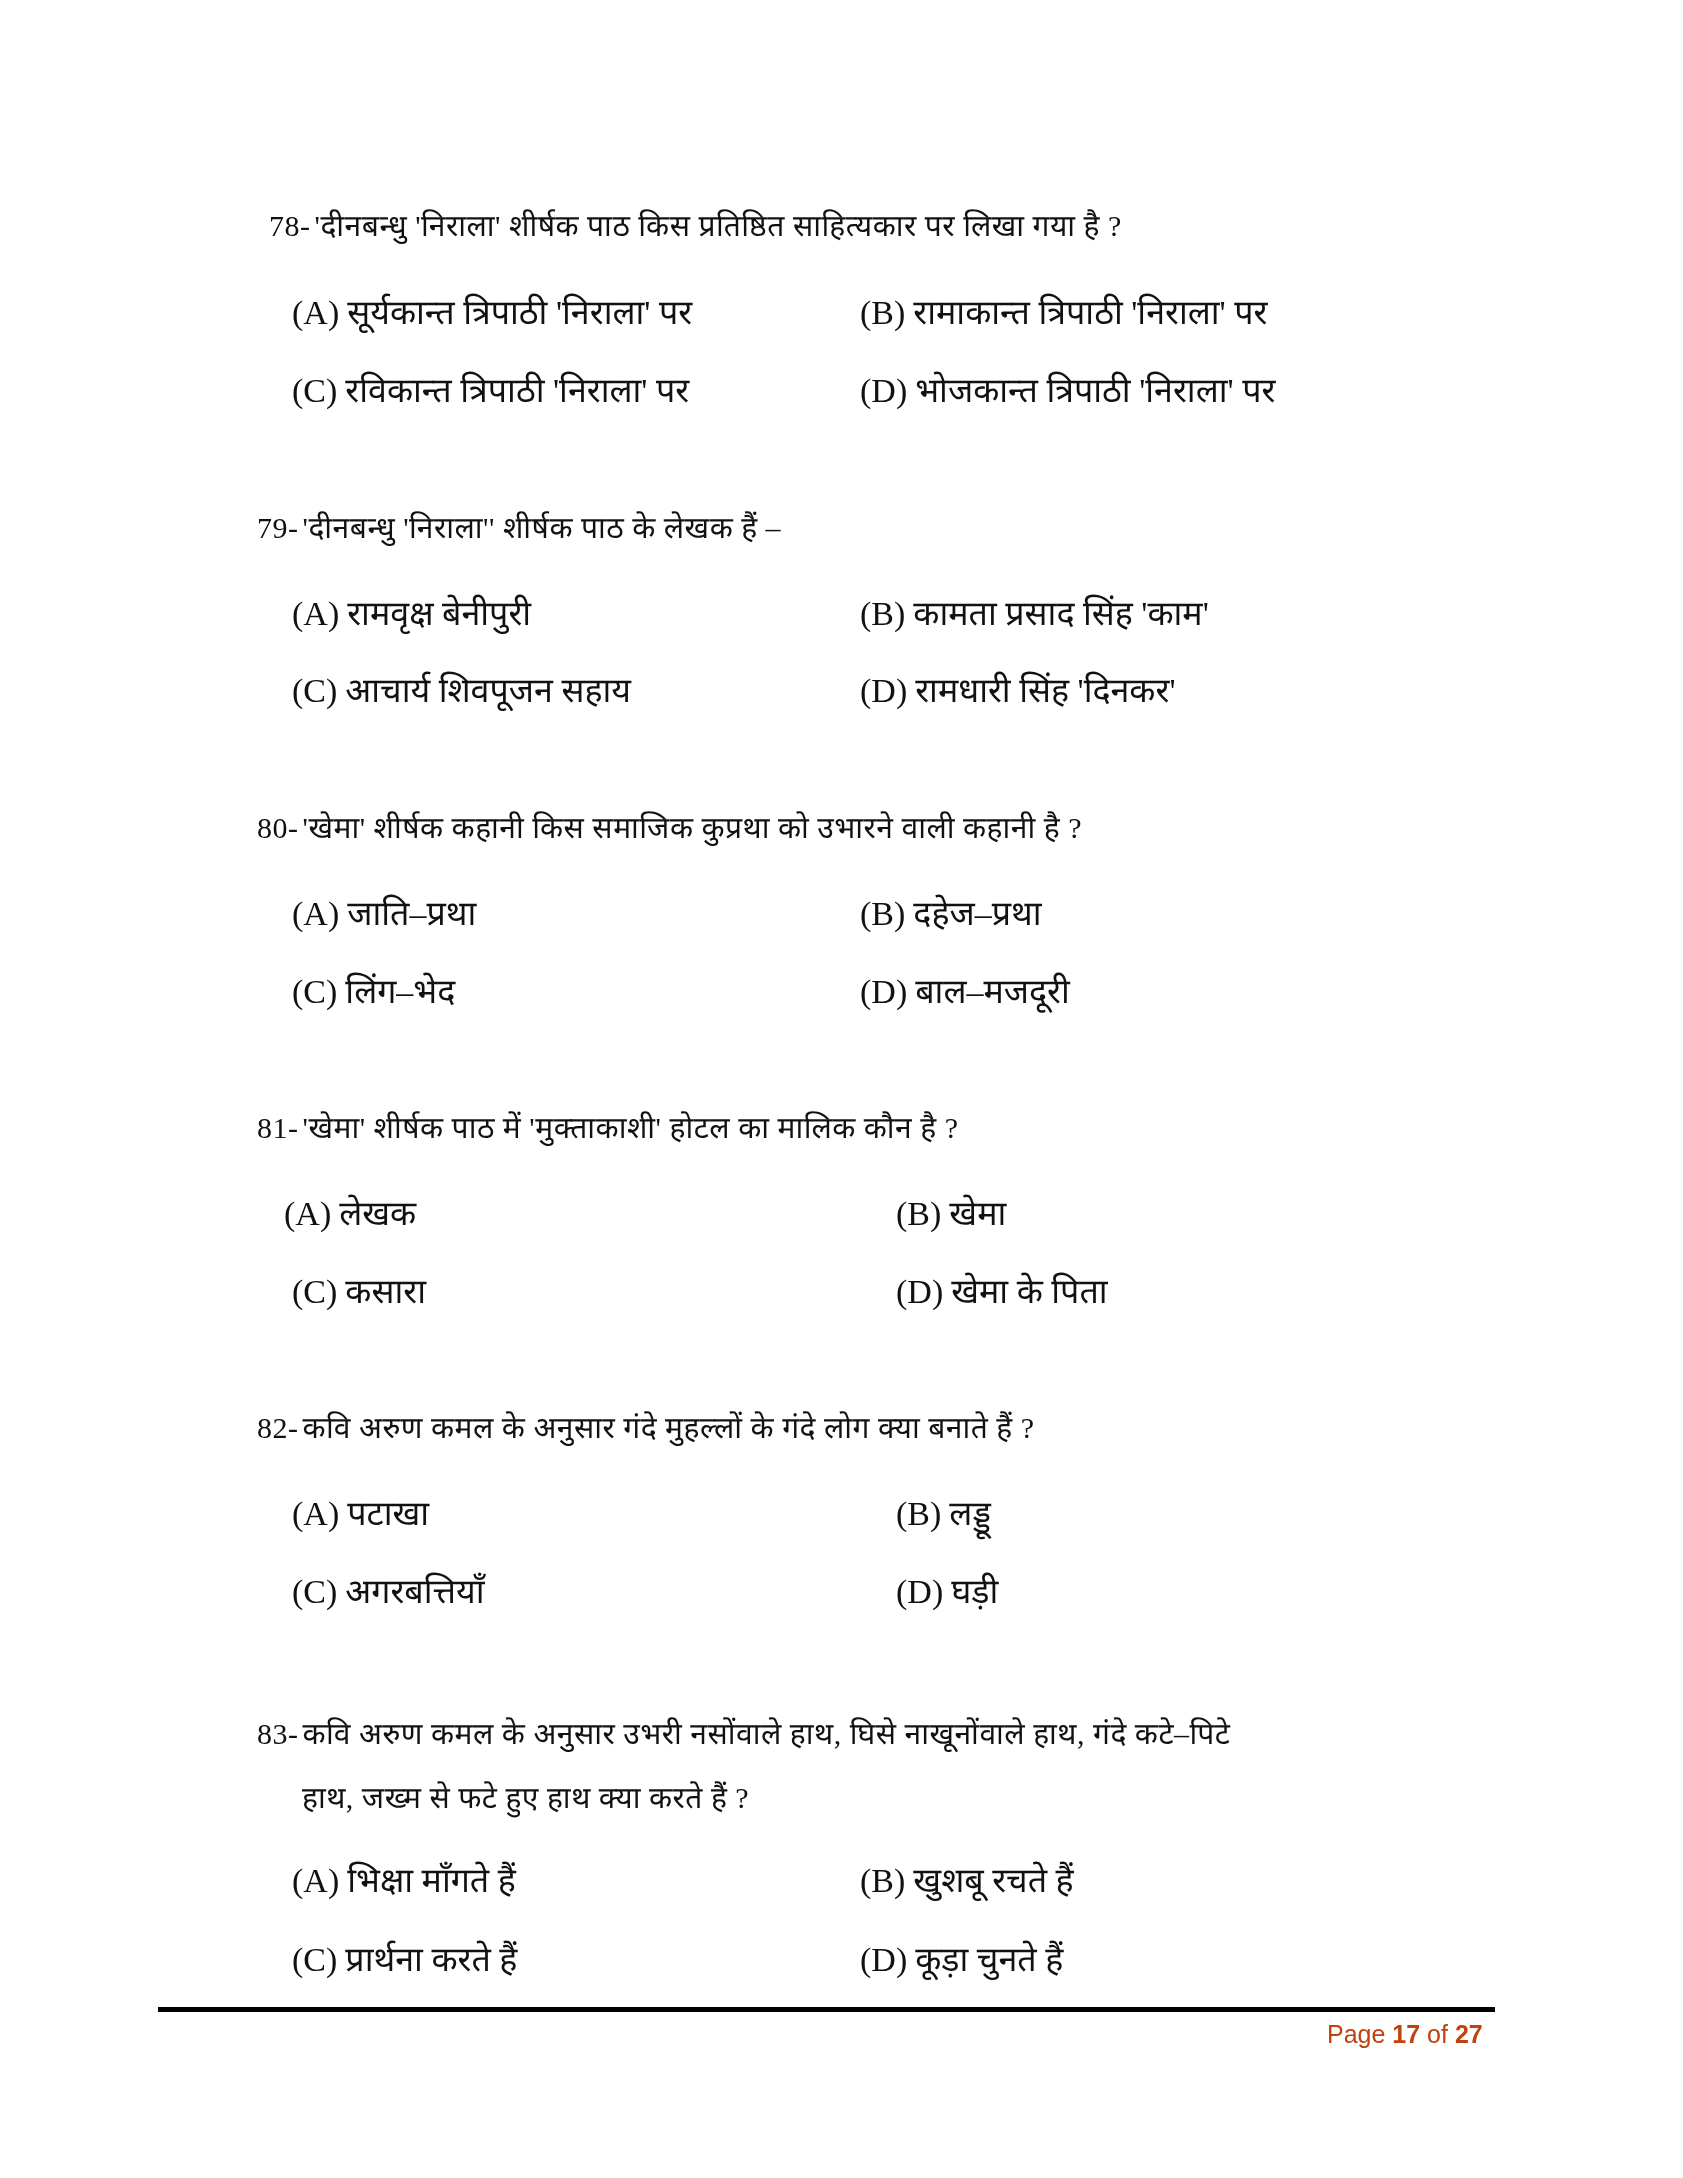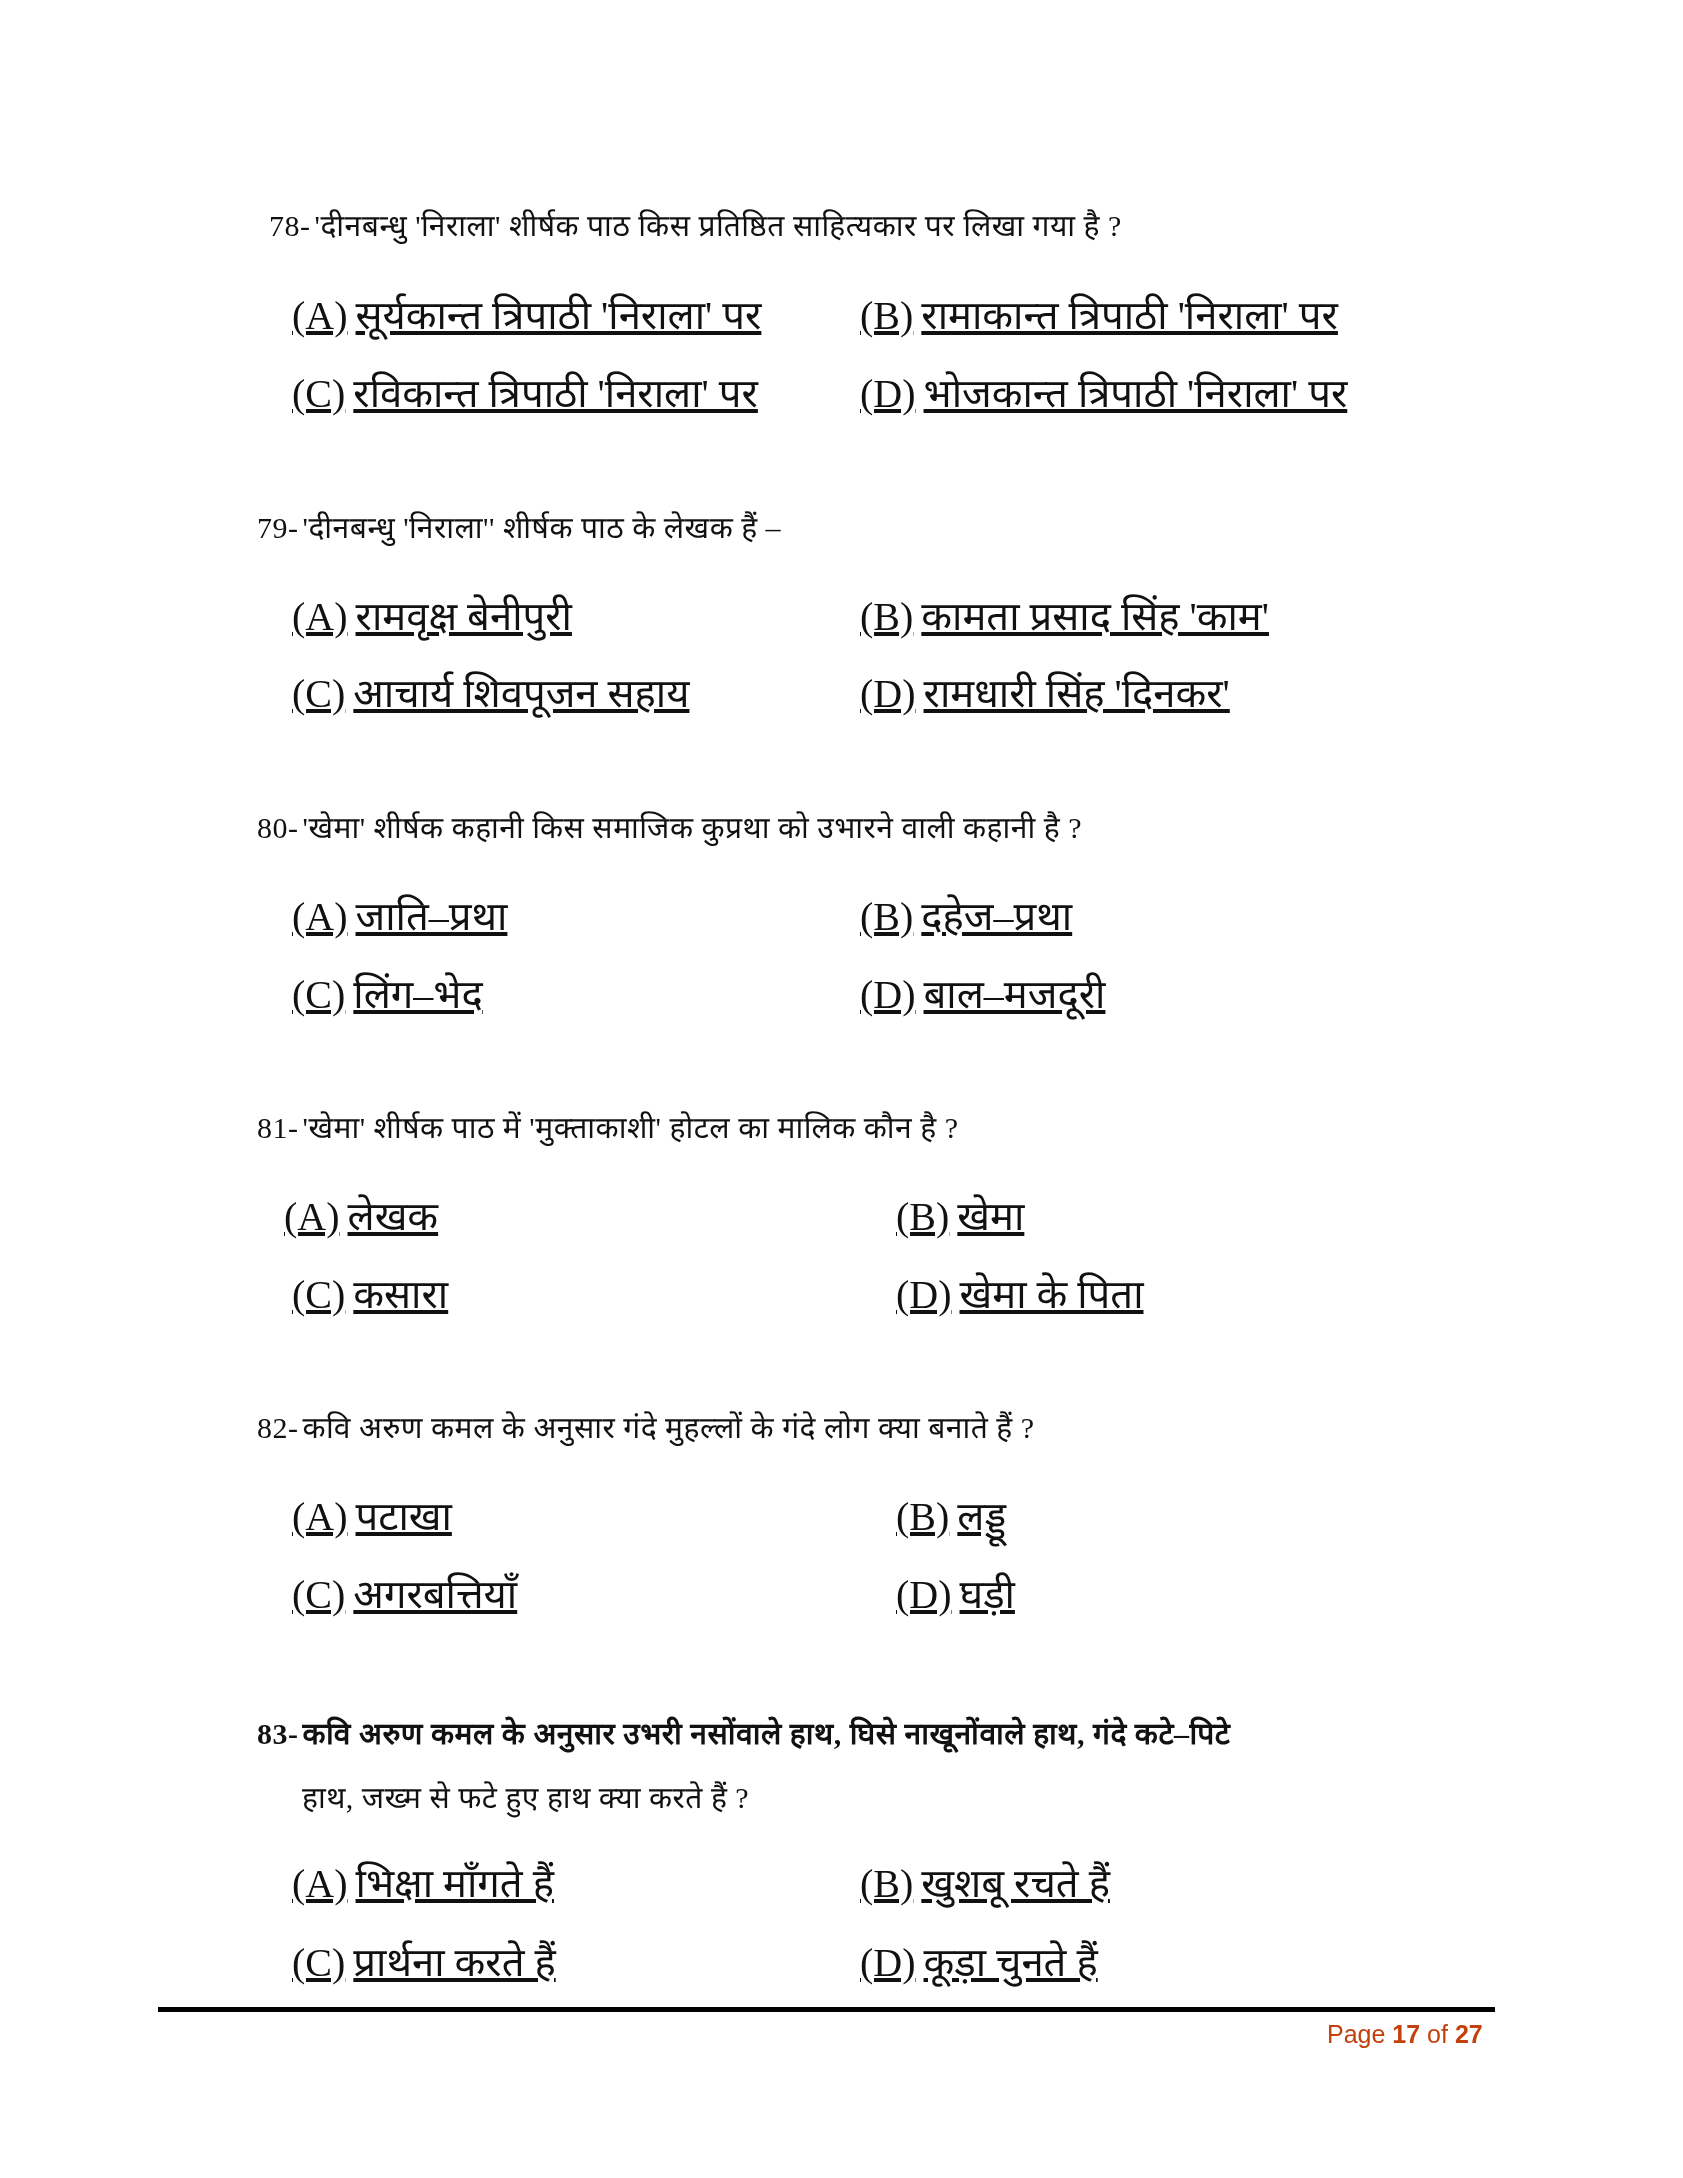--- a/index.html
+++ b/index.html
@@ -8,21 +8,21 @@
       font-family: "Liberation Serif", "DejaVu Serif", serif;
       color: #111111;
     }
     .page { position: absolute; left: 0; top: 0; width: 1683px; height: 2178px; }
     .q-text {
       position: absolute; font-size: 30px; line-height: 1; white-space: nowrap;
       letter-spacing: 0.5px;
     }
     .q-num { margin-right: 4px; }
     .opt {
-      position: absolute; font-size: 40px; line-height: 1; white-space: nowrap; text-decoration: underline;
+      position: absolute; font-size: 34px; line-height: 1; white-space: nowrap;
     }
     .opt .letter { margin-right: 8px; }
     .rule {
       position: absolute; left: 158px; top: 2007px; width: 1337px; height: 5px;
       background: #000000;
     }
     .footer {
       position: absolute; left: 1327px; top: 2020px;
       font-family: "Liberation Sans", "DejaVu Sans", sans-serif;
       font-size: 25px; color: #c2410c; white-space: nowrap;
@@ -118,21 +118,21 @@
     </div>
     <div class="opt" style="left:292px; top:1575px;">
       <span class="letter">(C)</span><span>अगरबत्तियाँ</span>
     </div>
     <div class="opt" style="left:896px; top:1575px;">
       <span class="letter">(D)</span><span>घड़ी</span>
     </div>
   </div>
 
   <div>
-    <div class="q-text" style="left:257px; top:1719px;font-weight:bold;">
+    <div class="q-text" style="left:257px; top:1719px;">
       <span class="q-num">83-</span><span>कवि अरुण कमल के अनुसार उभरी नसोंवाले हाथ, घिसे नाखूनोंवाले हाथ, गंदे कटे–पिटे</span>
     </div>
     <div class="q-text" style="left:302px; top:1783px;text-align:right;">हाथ, जख्म से फटे हुए हाथ क्या करते हैं ?</div>
     <div class="opt" style="left:292px; top:1864px;">
       <span class="letter">(A)</span><span>भिक्षा माँगते हैं</span>
     </div>
     <div class="opt" style="left:860px; top:1864px;">
       <span class="letter">(B)</span><span>खुशबू रचते हैं</span>
     </div>
     <div class="opt" style="left:292px; top:1943px;">

